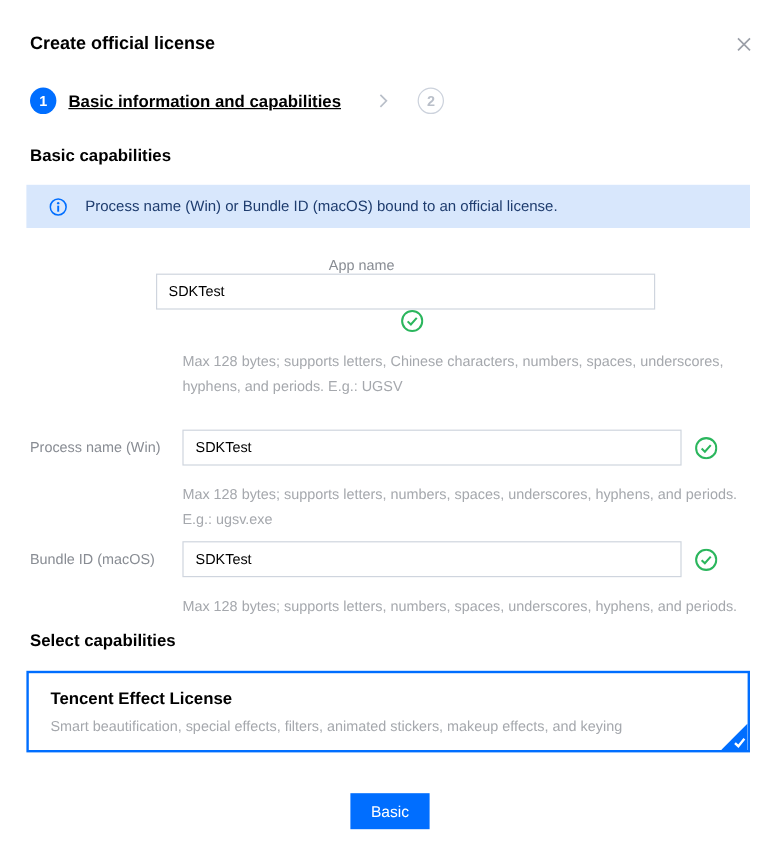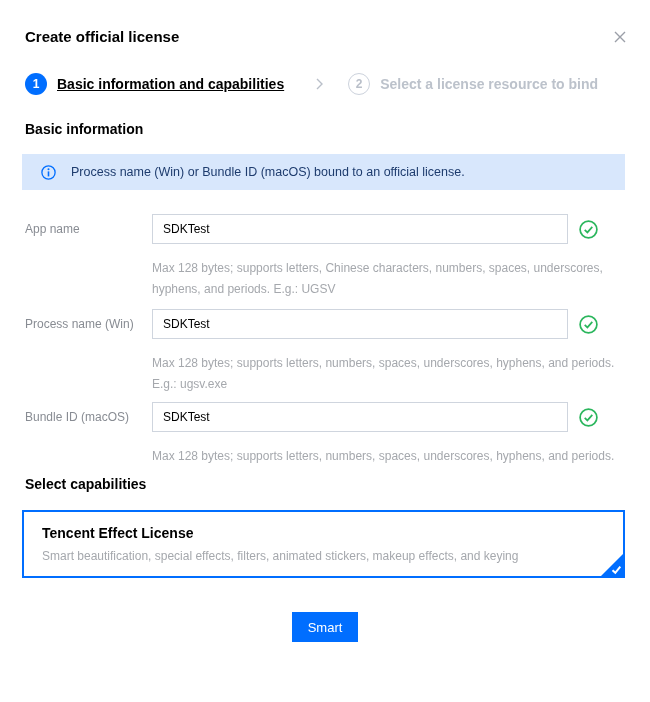--- a/index.html
+++ b/index.html
@@ -49,22 +49,22 @@
     display: flex;
     padding: 7px 18px 7px 0;
     font-size: 12.5px;
     line-height: 22px;
   }
   .banner-icon { margin: 4px 0 0 19px; flex: 0 0 auto; display: flex; }
   .banner-text { margin-left: 15px; }
 
   
   .form-row { display: flex; align-items: center; margin-left: 25px; }
-  .row-1 { margin-top: 24px; }
-  .row-2 { margin-top: 9px; }
+  .row-1 { margin-top: 24px; flex-direction: column; }
+  .row-2 { margin-top: 25px; }
   .row-3 { margin-top: 7px; }
   .field-label { width: 127px; font-size: 12px; color: #888c93; flex: 0 0 auto; }
   .text-input {
     width: 416px; height: 30px;
     border: 1px solid #cfd5de; border-radius: 0;
     font-size: 12px; color: #000;
     padding: 0 10px;
     font-family: "Liberation Sans", sans-serif;
     outline: none;
   }
@@ -114,25 +114,24 @@
       <span class="step-num">1</span>
       <span class="step-label">Basic information and capabilities</span>
     </div>
     <span class="step-chevron">
       <svg width="14" height="14" viewBox="0 0 14 14">
           <path d="M5 2 L10 7 L5 12" stroke="#b9bfc9" stroke-width="1.4" fill="none"></path>
         </svg>
     </span>
     <div class="step step-inactive">
       <span class="step-num">2</span>
-      <span class="step-label">Select a license resource to bind</span>
     </div>
   </div>
 
-  <div class="section-heading heading-basic">Basic information</div>
+  <div class="section-heading heading-basic">Basic capabilities</div>
 
   <div class="banner">
     <span class="banner-icon">
       <svg width="15" height="15" viewBox="0 0 15 15">
         <circle cx="7.5" cy="7.5" r="6.6" fill="none" stroke="#006eff" stroke-width="1.3"></circle>
         <circle cx="7.5" cy="4.3" r="1" fill="#006eff"></circle>
         <rect x="6.7" y="6.4" width="1.6" height="5" fill="#006eff"></rect>
       </svg>
     </span>
     <div class="banner-text">
@@ -191,16 +190,16 @@
     <div class="card-desc">Smart beautification, special effects, filters, animated stickers, makeup effects, and keying</div>
     <span class="corner-check">
       <svg width="22" height="22" viewBox="0 0 22 22">
         <path d="M22 0 L22 22 L0 22 Z" fill="#006eff"></path>
         <path d="M11.5 16.2 L14.3 18.8 L19.3 12.6" stroke="#fff" stroke-width="2" fill="none"></path>
       </svg>
     </span>
   </div>
 
   <div class="footer">
-    <button class="next-btn">Smart</button>
+    <button class="next-btn">Basic</button>
   </div>
 
 </div>
 
 </body></html>

